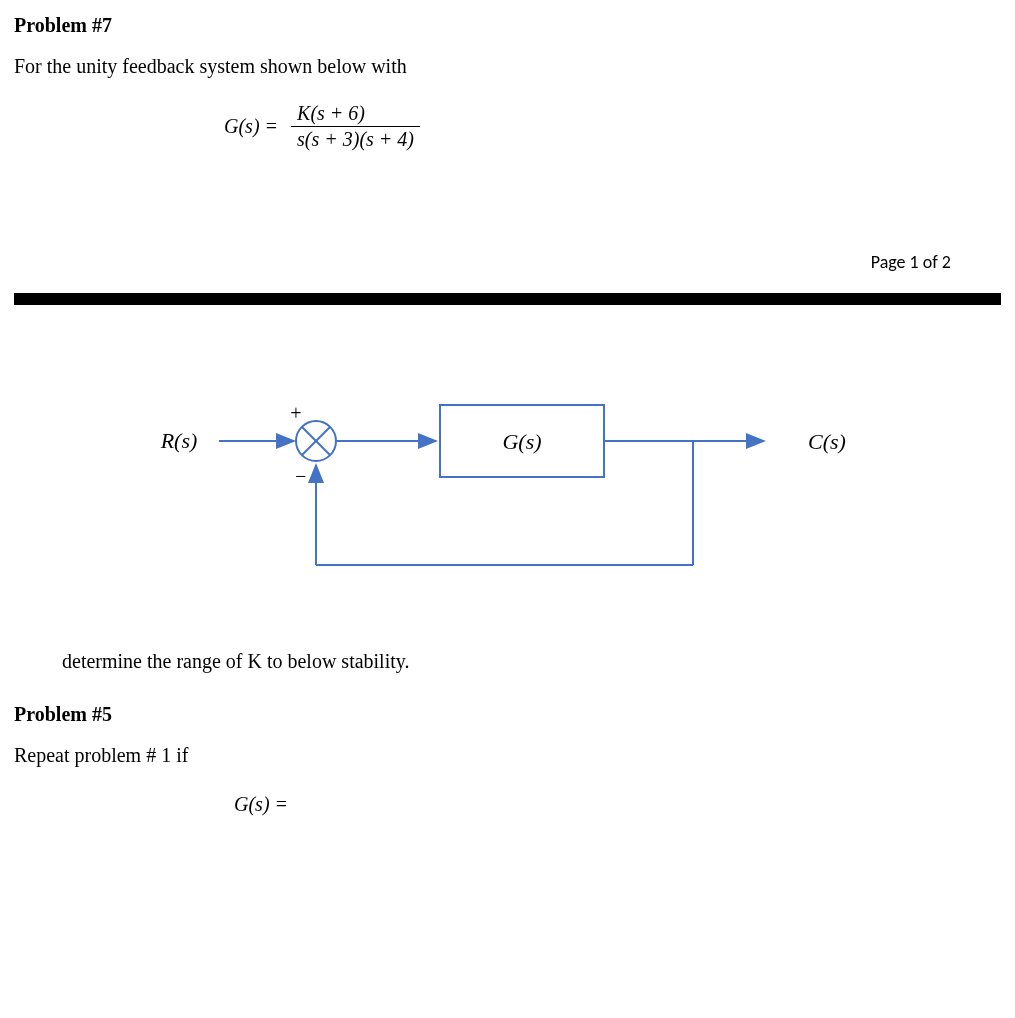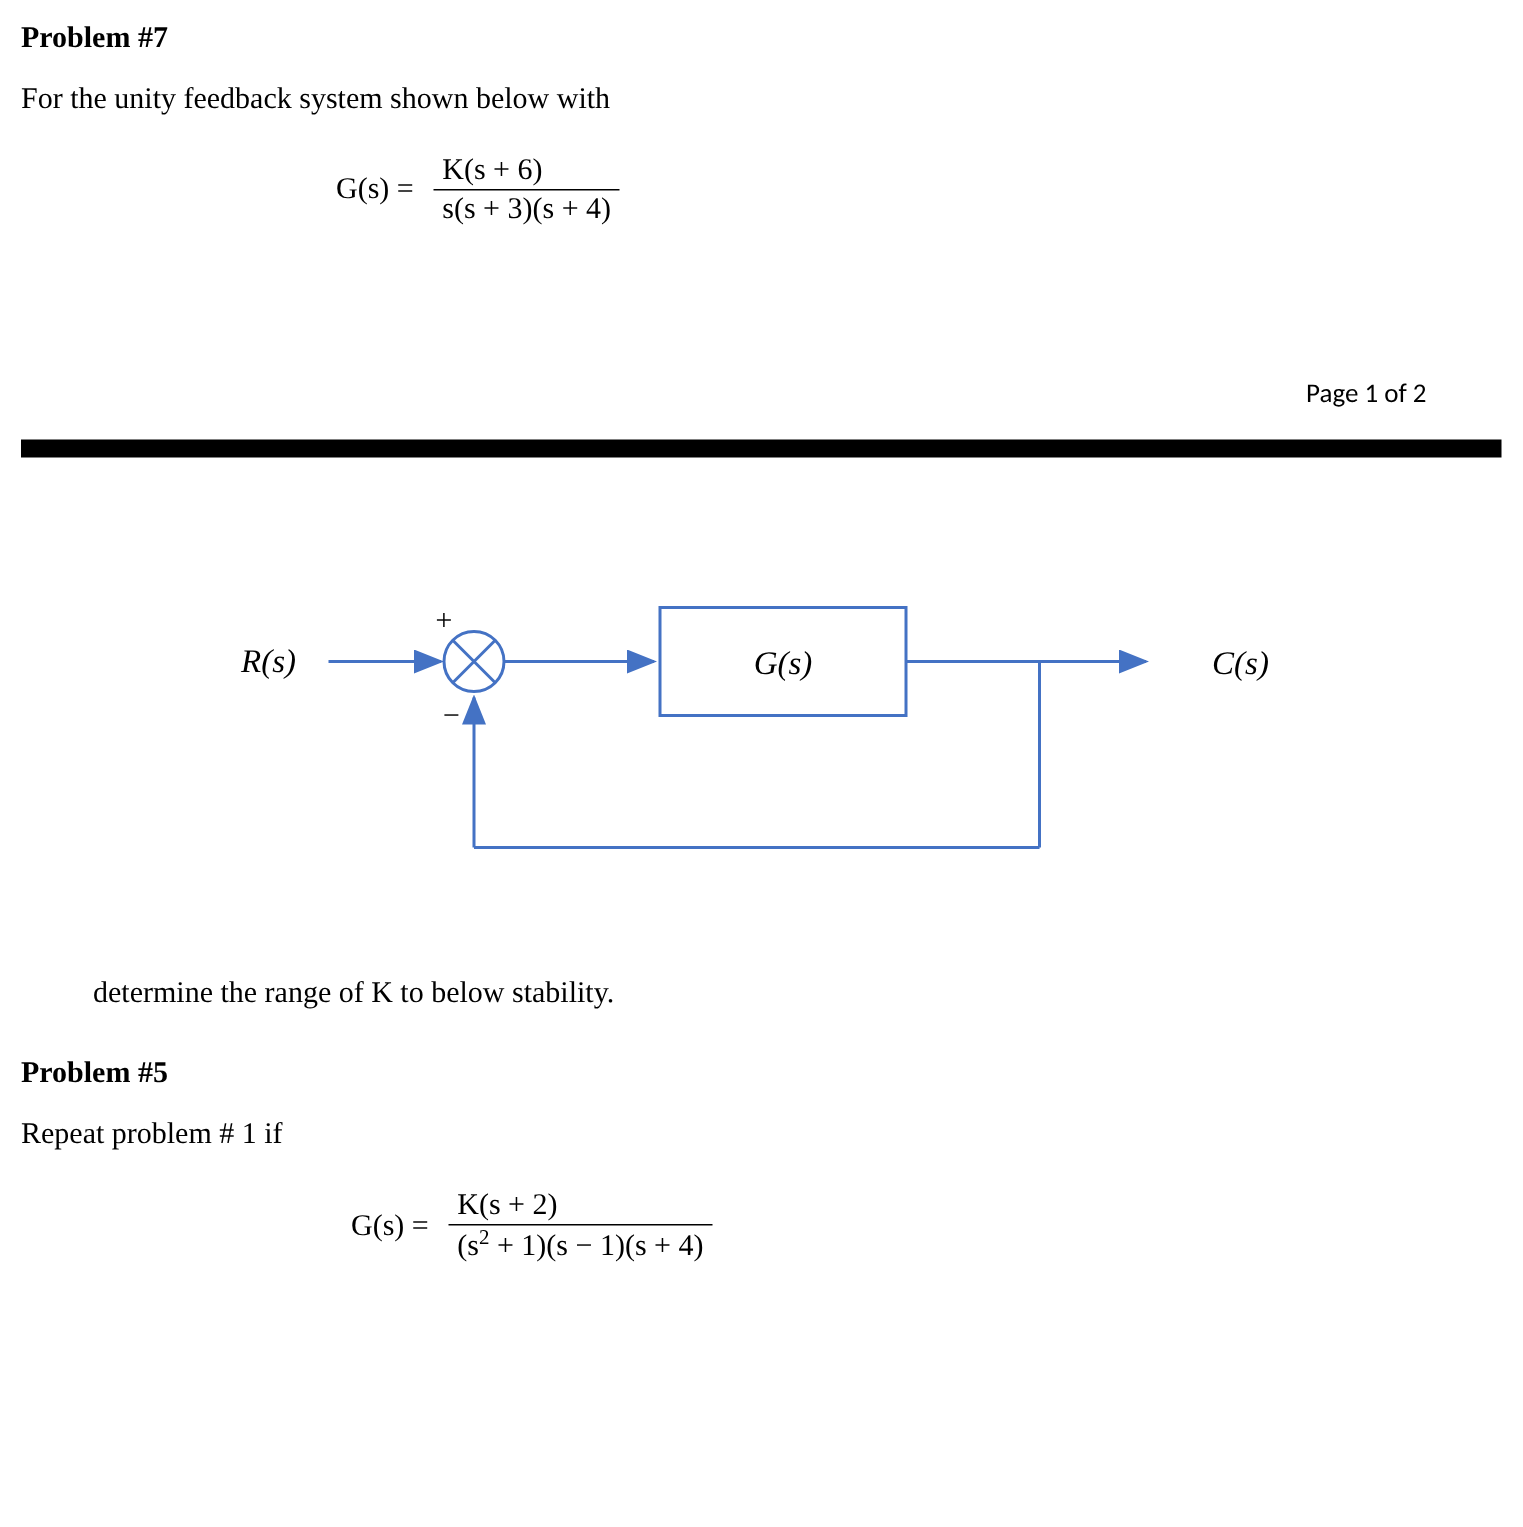--- a/index.html
+++ b/index.html
@@ -11,20 +11,21 @@
       color: #000;
       width: 1015px;
       box-sizing: border-box;
     }
     .bold { font-weight: bold; }
     .section { margin: 0 0 18px 0; }
     .equation-block {
       text-align: left;
       margin: 24px 0 10px 0;
       padding-left: 210px;
+      font-style: italic;
       font-family: "Cambria Math", "Times New Roman", serif;
     }
     .eq-line { display: inline-block; vertical-align: middle; }
     .fraction {
       display: inline-block;
       vertical-align: middle;
       text-align: left;
       margin-left: 8px;
     }
     .fraction .num {
@@ -113,19 +114,13 @@
 <div class="task-line">
   <span>determine the range of K to below stability.</span>
 </div>
 
 <div class="section bold">Problem #5</div>
 
 <div class="section">Repeat problem # 1 if</div>
 
 <div class="equation-block" style="padding-left:220px;">
   <span class="eq-line">G(s) =</span>
-  <span class="fraction">
-    <span class="num">K(s + 2)</span>
-    <span class="den">
-      <span>(s</span><sup style="font-size:0.7em;">2</sup><span> + 1)(s − 1)(s + 4)</span>
-    </span>
-  </span>
 </div>
 
 </body></html>

